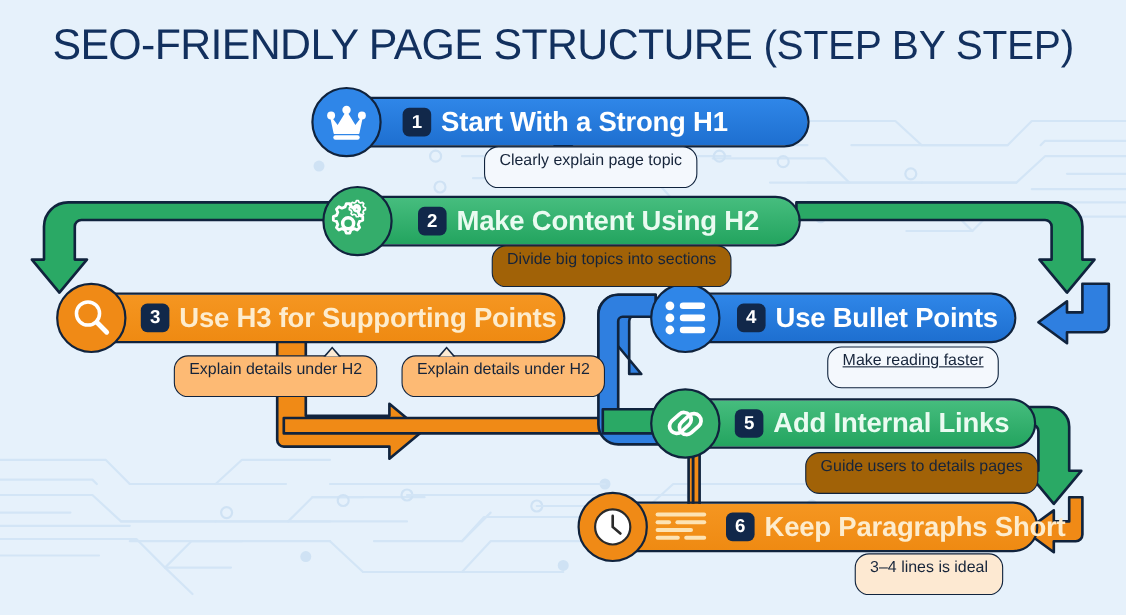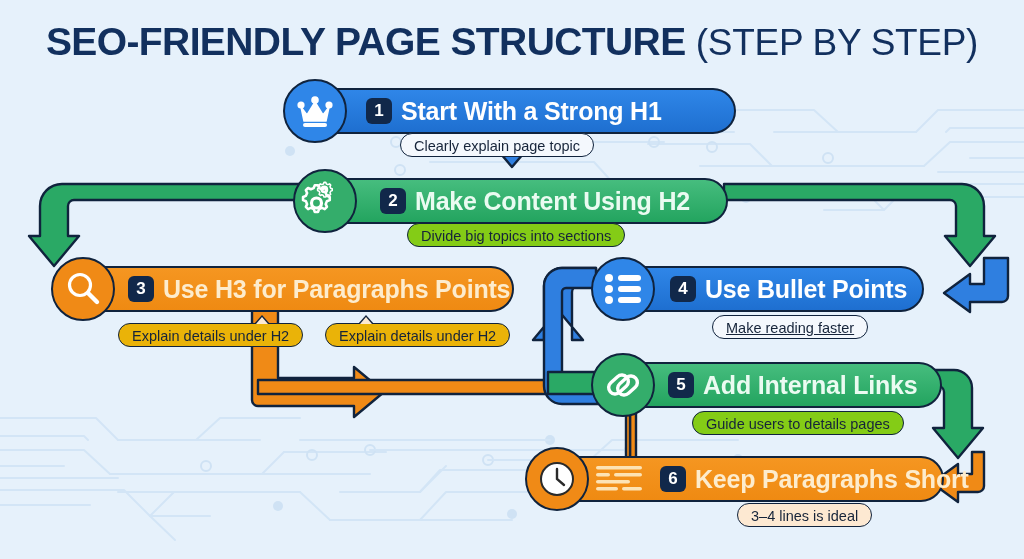--- a/index.html
+++ b/index.html
@@ -14,21 +14,21 @@
 
   
   #bg{position:absolute;left:0;top:0;width:1024px;height:559px;z-index:0;}
 
   
   .title{
     position:absolute;left:0;top:20px;width:1024px;text-align:center;
     z-index:40;white-space:nowrap;
   }
   .title .t-main{
-    font-size:39px;font-weight:bold;color:#12305e;
+    font-size:39px;font-weight:normal;color:#12305e;
     letter-spacing:-0.6px;font-stretch:condensed;
     font-family:"Liberation Sans Narrow","Liberation Sans",sans-serif;
   }
   .title .t-sub{
     font-size:37px;font-weight:500;color:#12305e;
     letter-spacing:-0.3px;
     font-family:"Liberation Sans Narrow","Liberation Sans",sans-serif;
   }
 
   
@@ -69,28 +69,28 @@
     letter-spacing:-0.2px;
     font-family:"Liberation Sans Narrow","Liberation Sans",sans-serif;
   }
   .step-title.w{color:#ffffff;}
   .step-title.cream{color:#fdeccd;}
   .step-title.mint{color:#eafbf1;}
 
   
   .caption{
     position:absolute;z-index:30;
-    height:24px;line-height:24px;
+    height:38px;line-height:24px;
     border:1.6px solid #10233d;border-radius:13px;
     padding:0 13px;box-sizing:border-box;
-    font-size:14.5px;color:#16243a;white-space:nowrap;
+    font-size:14.5px;color:#16243a;white-space:nowrap;margin-left:40px;
   }
   .caption.c-white{background:#f4f8fd;}
-  .caption.c-mint{background:#84cc16;}
-  .caption.c-cream{background:#eab308;}
+  .caption.c-mint{background:#a16207;}
+  .caption.c-cream{background:#fdba74;}
   .caption.c-peach{background:#fde9d2;}
 
   .caption .tail{
     position:absolute;top:-9px;left:50%;margin-left:-8px;
     width:0;height:0;
     border-left:8px solid transparent;border-right:8px solid transparent;
     border-bottom:9px solid #10233d;
   }
   .caption .tail:after{
     content:"";position:absolute;left:-6px;top:2px;
@@ -293,21 +293,21 @@
       </svg>
     </div>
   </div>
   <div class="caption c-mint" style="left:407px;top:223px;">
     <span>Divide big topics into sections</span>
   </div>
 
   <div class="step" style="left:54px;top:266px;width:460px;height:46px;">
     <div class="pill orange" style="width:460px;padding-left:72px;">
       <div class="badge">3</div>
-      <div class="step-title cream">Use H3 for Paragraphs Points</div>
+      <div class="step-title cream">Use H3 for Supporting Points</div>
     </div>
     <div class="icon-circle orange" style="left:-3px;">
       <svg width="38" height="38" viewBox="0 0 38 38">
         <circle cx="16" cy="15" r="10.5" fill="none" stroke="#fff" stroke-width="3.2"></circle>
         <path d="M24 23 L33 32" stroke="#fff" stroke-width="4.4" stroke-linecap="round"></path>
       </svg>
     </div>
   </div>
   <div class="caption c-cream c-tail-r" style="left:118px;top:323px;">
     <span class="tail"></span>

